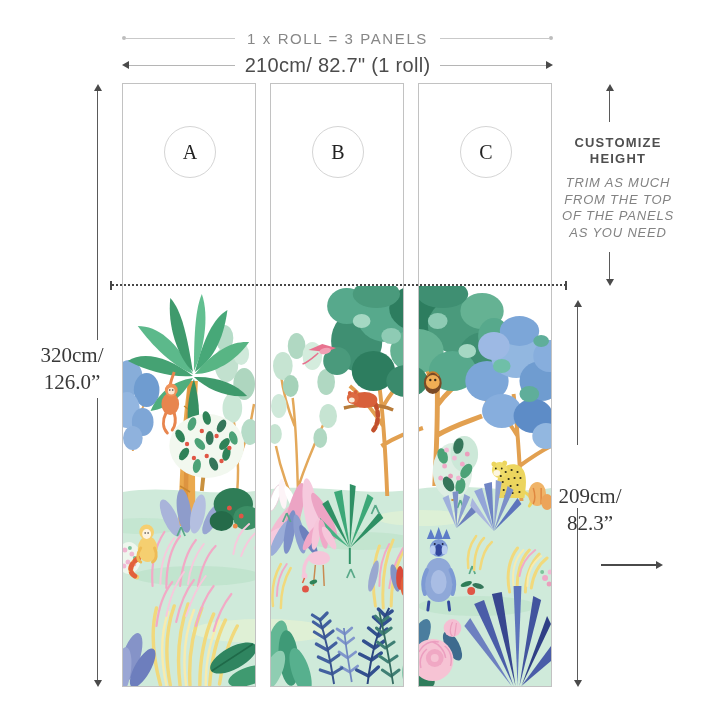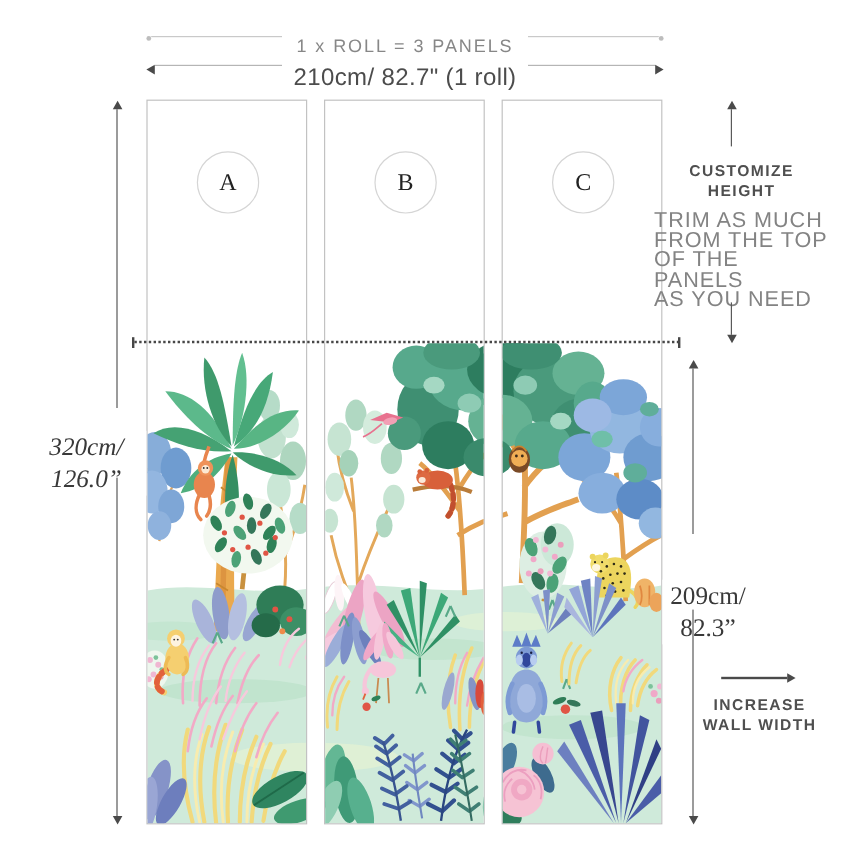--- a/index.html
+++ b/index.html
@@ -1,19 +1,19 @@
 <!DOCTYPE html>
 <html><head>
 <meta charset="utf-8">
 <style>
   html,body{margin:0;padding:0;background:#fff;}
   .canvas{position:relative;width:720px;height:720px;background:#fff;overflow:hidden;
           font-family:"Liberation Sans",sans-serif;}
   
-  .dim-row{position:absolute;left:122px;width:431px;display:flex;align-items:flex-start;}
+  .dim-row{position:absolute;left:122px;width:431px;display:flex;align-items:center;}
   .dim-row .hline{flex:1;border-top:1px solid #c9c9c9;height:0;}
   .row1{top:30px;height:16px;}
   .row2{top:54px;height:22px;}
   .row2 .hline{border-top:1px solid #b5b5b5;}
   .dim-text-light{padding:0 12px;font-size:15px;letter-spacing:1.6px;color:#878787;white-space:nowrap;}
   .dim-text-big{padding:0 10px;font-size:20px;letter-spacing:.3px;color:#4c4c4c;font-weight:500;white-space:nowrap;}
   .tick-dot{width:4px;height:4px;border-radius:50%;background:#bdbdbd;}
   .arr{width:0;height:0;}
   .arr-left{border-top:4px solid transparent;border-bottom:4px solid transparent;border-right:7px solid #4a4a4a;}
   .arr-right{border-top:4px solid transparent;border-bottom:4px solid transparent;border-left:7px solid #4a4a4a;}
@@ -32,22 +32,22 @@
   .trim-tick{position:absolute;top:281px;width:2px;height:9px;background:#474747;z-index:5;}
   
   .vseg{position:absolute;width:1px;background:#5a5a5a;}
   .hseg{position:absolute;height:1.5px;background:#4a4a4a;}
   .serif-dim{position:absolute;font-family:"Liberation Serif",serif;font-size:21px;color:#393939;
              text-align:center;line-height:27px;background:#fff;}
   .lines{white-space:pre-line;}
   
   .note-title{position:absolute;font-size:13px;font-weight:700;letter-spacing:1.2px;color:#4f4f4f;
               text-align:center;line-height:16px;}
-  .note-body{position:absolute;font-size:18px;letter-spacing:.8px;color:#838383;
-             text-align:left;line-height:16.5px;}
+  .note-body{position:absolute;font-size:13px;letter-spacing:.8px;color:#838383;
+             text-align:center;line-height:16.5px;font-style:italic;}
   .abs{position:absolute;}
 </style>
 </head>
 <body>
 
 <div class="canvas">
 
   <svg width="0" height="0" style="position:absolute" aria-hidden="true">
     <defs>
     <g id="mural">
@@ -504,21 +504,21 @@
         <use href="#mural"></use>
       </svg>
   </div>
 
   <div class="trim-line"></div>
   <div class="trim-tick" style="left:110px;"></div>
   <div class="trim-tick" style="left:565px;"></div>
 
   <div class="abs arr arr-up" style="left:94px;top:84px;"></div>
   <div class="vseg" style="left:97px;top:91px;height:249px;"></div>
-  <div class="serif-dim lines" style="left:22px;top:359px;width:100px;font-style:italic;">320cm/
+  <div class="serif-dim lines" style="left:22px;top:342px;width:100px;">320cm/
 126.0”</div>
   <div class="vseg" style="left:97px;top:398px;height:282px;"></div>
   <div class="abs arr arr-down" style="left:94px;top:680px;"></div>
 
   <div class="abs arr arr-up" style="left:574px;top:300px;"></div>
   <div class="vseg" style="left:577px;top:307px;height:138px;"></div>
   <div class="serif-dim lines" style="left:552px;top:450px;width:76px;margin-top:33px;">209cm/
 82.3”</div>
   <div class="vseg" style="left:577px;top:508px;height:172px;"></div>
   <div class="abs arr arr-down" style="left:574px;top:680px;"></div>
@@ -529,16 +529,14 @@
 HEIGHT</div>
   <div class="note-body lines" style="left:545px;top:175px;width:146px;">TRIM AS MUCH
 FROM THE TOP
 OF THE PANELS
 AS YOU NEED</div>
   <div class="vseg" style="left:609px;top:252px;height:27px;"></div>
   <div class="abs arr arr-down" style="left:606px;top:279px;"></div>
 
   <div class="hseg" style="left:601px;top:564px;width:55px;"></div>
   <div class="abs arr arr-right" style="left:656px;top:561px;"></div>
-  <div class="note-title lines" style="left:558px;top:580px;width:150px;">INCREASE
-WALL WIDTH</div>
 
 </div>
 
 </body></html>

